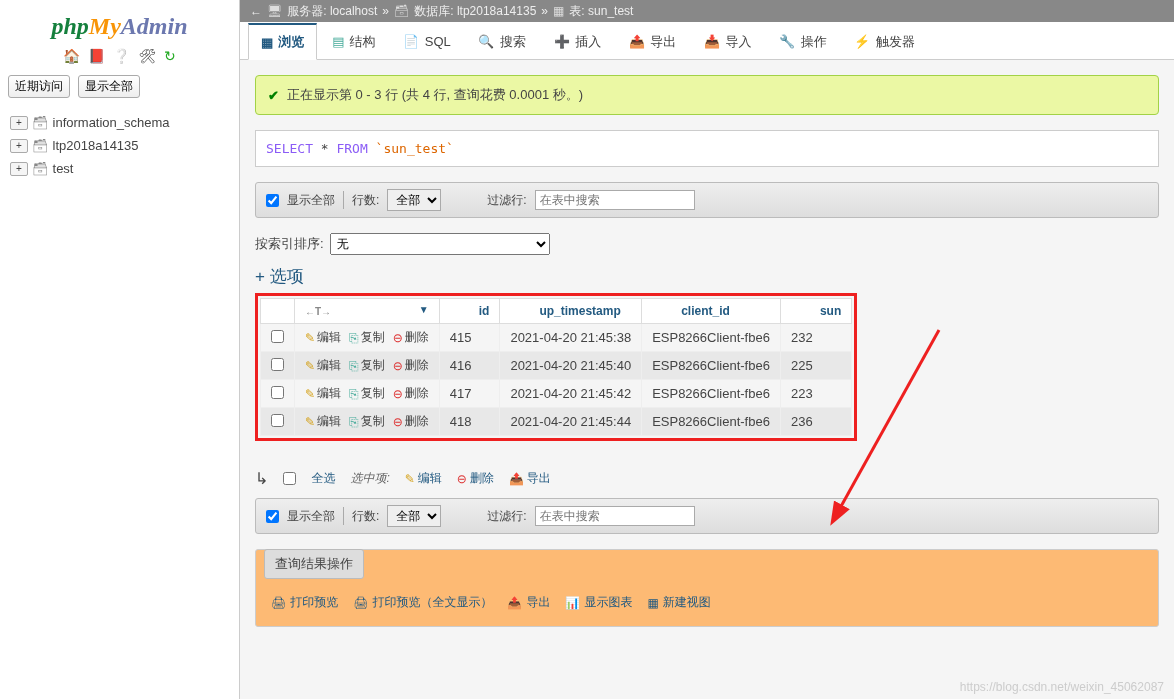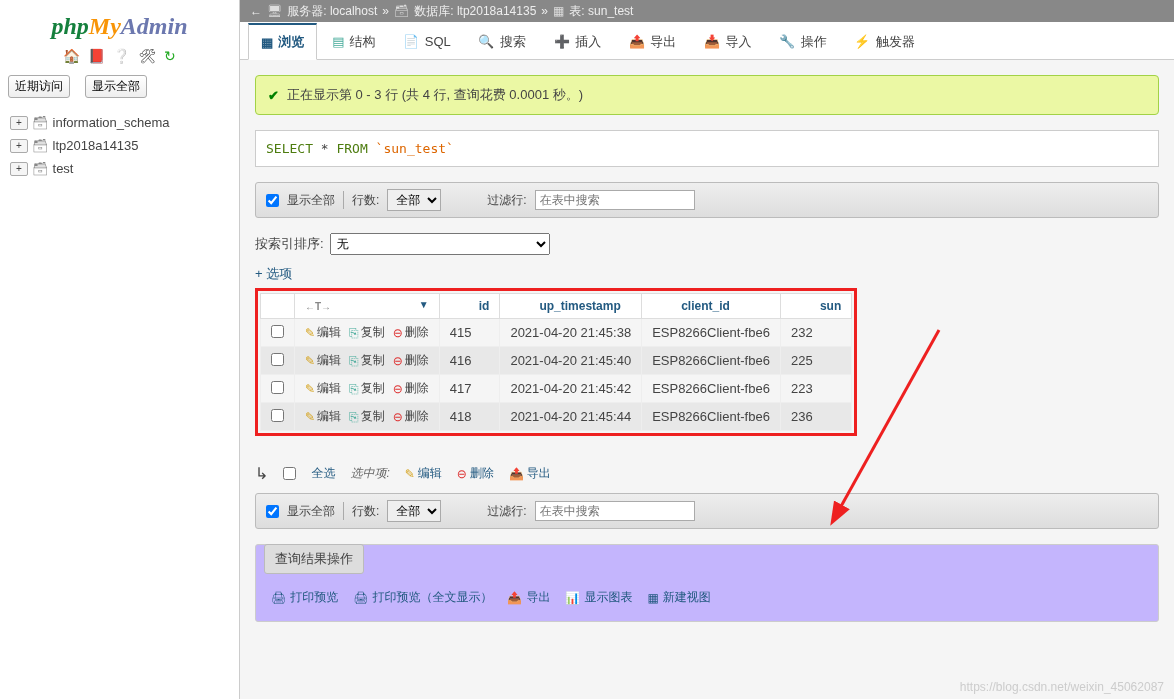--- a/index.html
+++ b/index.html
@@ -5,21 +5,21 @@
 * { box-sizing: border-box; margin: 0; padding: 0; }
 body { font-family: sans-serif; font-size: 13px; color: #444; background: #fff; width: 1174px; height: 699px; overflow: hidden; position: relative; }
 .container { display: flex; height: 100%; }
 .sidebar { width: 240px; background: #fff; border-right: 1px solid #ccc; padding: 5px; }
 .logo { text-align: center; padding: 8px 0; font-size: 24px; font-weight: bold; font-style: italic; font-family: Georgia, serif; }
 .logo .php { color: #15803d; }
 .logo .my { color: #f89406; }
 .logo .admin { color: #6C78AF; }
 .sidebar-icons { text-align: center; padding-bottom: 8px; }
 .sidebar-icons span { margin: 0 2px; cursor: pointer; font-size: 14px; }
-.sidebar-buttons { display: flex; gap: 15px; padding: 3px; }
+.sidebar-buttons { display: flex; gap: 8px; padding: 3px; }
 .sidebar-buttons button { font-size: 12px; padding: 2px 6px; border: 1px solid #aaa; background: linear-gradient(#fff, #eee); border-radius: 3px; cursor: pointer; }
 .tree { padding: 10px 0; }
 .tree-item { display: flex; align-items: center; padding: 4px 5px; cursor: pointer; }
 .tree-item .expand { width: 18px; height: 14px; display: inline-flex; align-items: center; justify-content: center; border: 1px solid #aaa; border-radius: 2px; font-size: 10px; margin-right: 4px; background: #f5f5f5; }
 .tree-item .db-icon { color: #888; margin-right: 4px; }
 
 .main { flex: 1; display: flex; flex-direction: column; background: #f5f5f5; }
 .breadcrumb { background: #888; color: #eee; padding: 4px 10px; font-size: 12px; display: flex; align-items: center; gap: 5px; height: 22px; }
 .breadcrumb a { color: #eee; text-decoration: none; }
 .breadcrumb .bicon { color: #ddd; }
@@ -35,52 +35,52 @@
 .tab .insert-icon { color: #4a9; }
 .tab .export-icon { color: #888; }
 .tab .import-icon { color: #c44; }
 .tab .ops-icon { color: #888; }
 .tab .trigger-icon { color: #888; }
 
 .content { padding: 15px; overflow: auto; flex: 1; position: relative; }
 .success-box { background: #ebf8a4; border: 1px solid #a2d246; padding: 10px 12px; border-radius: 4px; margin-bottom: 15px; display: flex; align-items: center; gap: 8px; }
 .success-box .check { color: green; font-weight: bold; }
 .sql-box { background: #fff; border: 1px solid #ccc; padding: 10px; margin-bottom: 15px; font-family: monospace; font-size: 13px; }
-.sql-box .kw1 { color: #4d7c0f; }
+.sql-box .kw1 { color: #8b5cf6; }
 .sql-box .kw2 { color: #d60; }
 
 .toolbar { background: linear-gradient(#eee, #ddd); border: 1px solid #bbb; padding: 6px 10px; display: flex; align-items: center; gap: 8px; margin-bottom: 15px; border-radius: 3px; }
 .toolbar label { font-size: 12px; }
 .toolbar select, .toolbar input[type=text] { font-size: 12px; padding: 2px 4px; border: 1px solid #aaa; }
 .toolbar input[type=text] { width: 160px; }
 
 .sort-row { display: flex; align-items: center; gap: 6px; margin-bottom: 10px; }
 .sort-row select { font-size: 12px; padding: 2px; width: 220px; }
 
-.options { color: #235a81; margin-bottom: 5px; font-size: 13px; }
+.options { color: #235a81; margin-bottom: 5px; font-size: 17px; }
 
 .data-wrapper { border: 3px solid #ee2020; padding: 2px; display: inline-block; margin-bottom: 15px; }
 .data-table { border-collapse: collapse; background: #fff; }
 .data-table th { background: #fff; border: 1px solid #ddd; padding: 5px 10px; text-align: left; color: #235a81; font-weight: bold; font-size: 12px; }
 .data-table th.sortable { cursor: pointer; padding-left: 39px; }
 .data-table td { border: 1px solid #eee; padding: 5px 10px; font-size: 13px; color: #444; }
 .data-table tr.odd { background: #f5f5f5; }
 .data-table tr.even { background: #e8e8e8; }
 .action-cell { display: flex; align-items: center; gap: 8px; }
 .action-link { display: inline-flex; align-items: center; gap: 2px; cursor: pointer; font-size: 12px; }
 .edit-icon { color: #d4a017; }
 .copy-icon { color: #4a9; }
 .delete-icon { color: #d33; }
 
 .bulk-actions { display: flex; align-items: center; gap: 15px; padding: 10px 0; }
 .bulk-actions .arrow { font-size: 16px; }
 .bulk-link { color: #235a81; cursor: pointer; display: inline-flex; align-items: center; gap: 3px; font-size: 12px; }
 .bulk-label { font-style: italic; color: #666; font-size: 12px; }
 
-.fieldset { border: 1px solid #ccc; padding: 0; margin-top: 15px; background: #c4b5fd; border-radius: 3px; }
+.fieldset { border: 1px solid #ccc; padding: 0; margin-top: 15px; background: #fdba74; border-radius: 3px; }
 .fieldset-title { background: #ddd; border: 1px solid #bbb; padding: 5px 10px; font-size: 13px; display: inline-block; margin: -1px 0 0 8px; border-radius: 3px; }
 .fieldset-body { padding: 15px; display: flex; gap: 15px; }
 .fieldset-link { color: #235a81; cursor: pointer; display: inline-flex; align-items: center; gap: 4px; font-size: 12px; }
 
 .annotation { position: absolute; right: 20px; top: 195px; color: #ee2020; font-size: 22px; line-height: 1.5; pointer-events: none; }
 .arrow-svg { position: absolute; right: 225px; top: 250px; pointer-events: none; }
 
 .watermark { position: absolute; bottom: 5px; right: 10px; color: #ccc; font-size: 12px; }
 
 .th-arrows { font-size: 10px; color: #888; }

